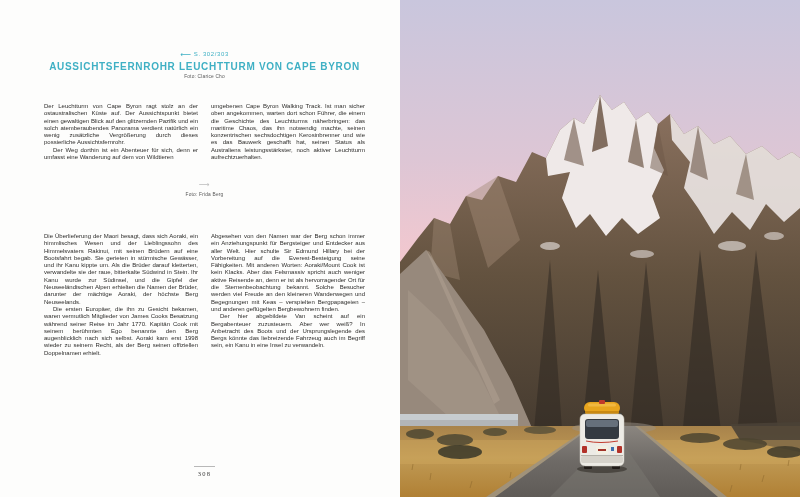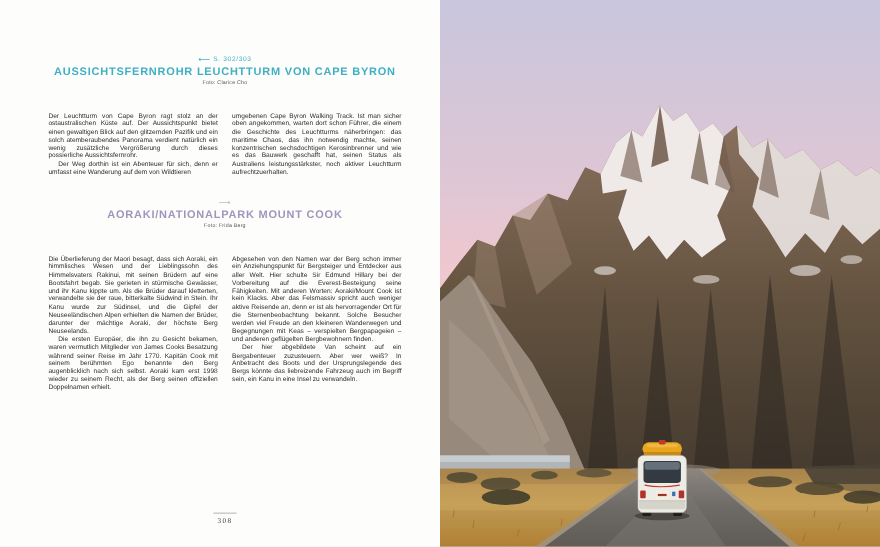--- a/index.html
+++ b/index.html
@@ -60,21 +60,20 @@
       <div class="col">
         <p>umgebenen Cape Byron Walking Track. Ist man sicher oben angekommen, warten dort schon Führer, die einem die Geschichte des Leuchtturms näherbringen: das maritime Chaos, das ihn notwendig machte, seinen konzentrischen sechsdochtigen Kerosinbrenner und wie es das Bauwerk geschafft hat, seinen Status als Australiens leistungsstärkster, noch aktiver Leuchtturm aufrechtzuerhalten.</p>
       </div>
     </div>
 
     <header class="art-head head2">
       <div class="ref ref2">
         <span class="arrow">⟶</span>
         <span></span>
       </div>
-      <h1 class="title title2">AORAKI/NATIONALPARK MOUNT COOK</h1>
       <div class="credit">Foto: Frida Berg</div>
     </header>
 
     <div class="cols cols2">
       <div class="col">
         <p>Die Überlieferung der Maori besagt, dass sich Aoraki, ein himmlisches Wesen und der Lieblingssohn des Himmelsvaters Rakinui, mit seinen Brüdern auf eine Bootsfahrt begab. Sie gerieten in stürmische Gewässer, und ihr Kanu kippte um. Als die Brüder darauf kletterten, verwandelte sie der raue, bitterkalte Südwind in Stein. Ihr Kanu wurde zur Südinsel, und die Gipfel der Neuseeländischen Alpen erhielten die Namen der Brüder, darunter der mächtige Aoraki, der höchste Berg Neuseelands.</p>
         <p class="indent">Die ersten Europäer, die ihn zu Gesicht bekamen, waren vermutlich Mitglieder von James Cooks Besatzung während seiner Reise im Jahr 1770. Kapitän Cook mit seinem berühmten Ego benannte den Berg augenblicklich nach sich selbst. Aoraki kam erst 1998 wieder zu seinem Recht, als der Berg seinen offiziellen Doppelnamen erhielt.</p>
       </div>
       <div class="col">
         <p>Abgesehen von den Namen war der Berg schon immer ein Anziehungspunkt für Bergsteiger und Entdecker aus aller Welt. Hier schulte Sir Edmund Hillary bei der Vorbereitung auf die Everest-Besteigung seine Fähigkeiten. Mit anderen Worten: Aoraki/Mount Cook ist kein Klacks. Aber das Felsmassiv spricht auch weniger aktive Reisende an, denn er ist als hervorragender Ort für die Sternenbeobachtung bekannt. Solche Besucher werden viel Freude an den kleineren Wanderwegen und Begegnungen mit Keas – verspielten Bergpapageien – und anderen geflügelten Bergbewohnern finden.</p>

